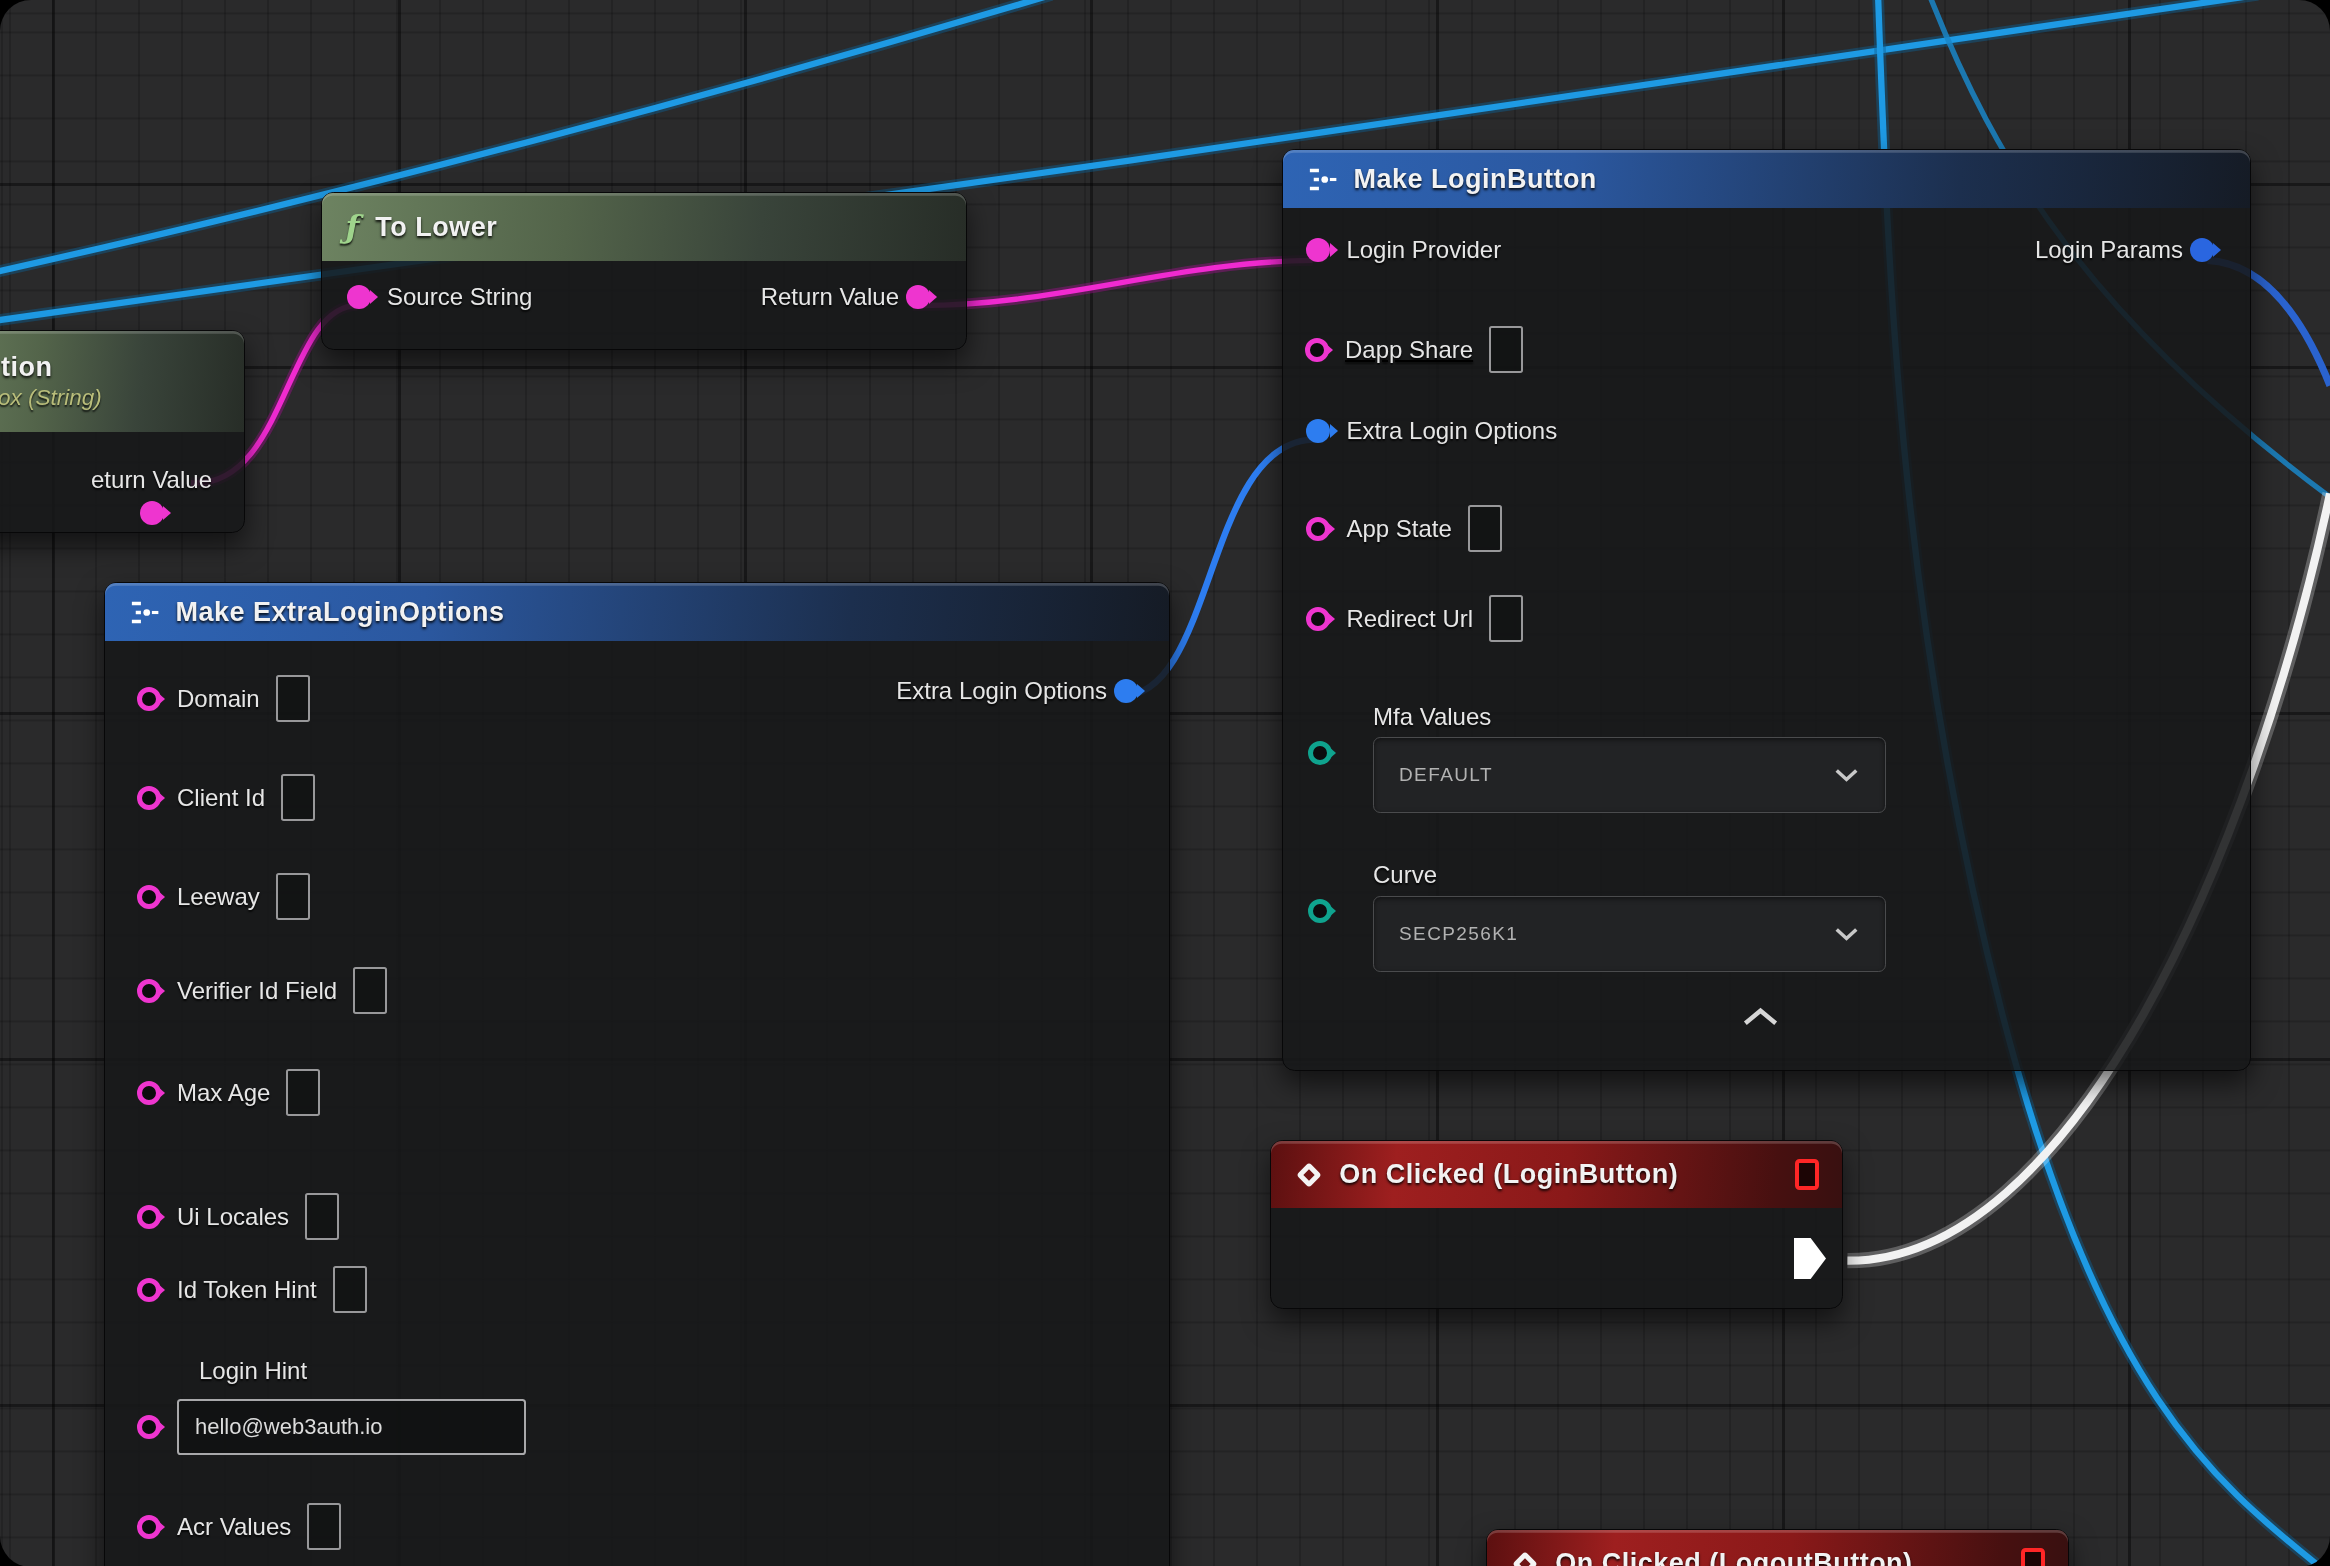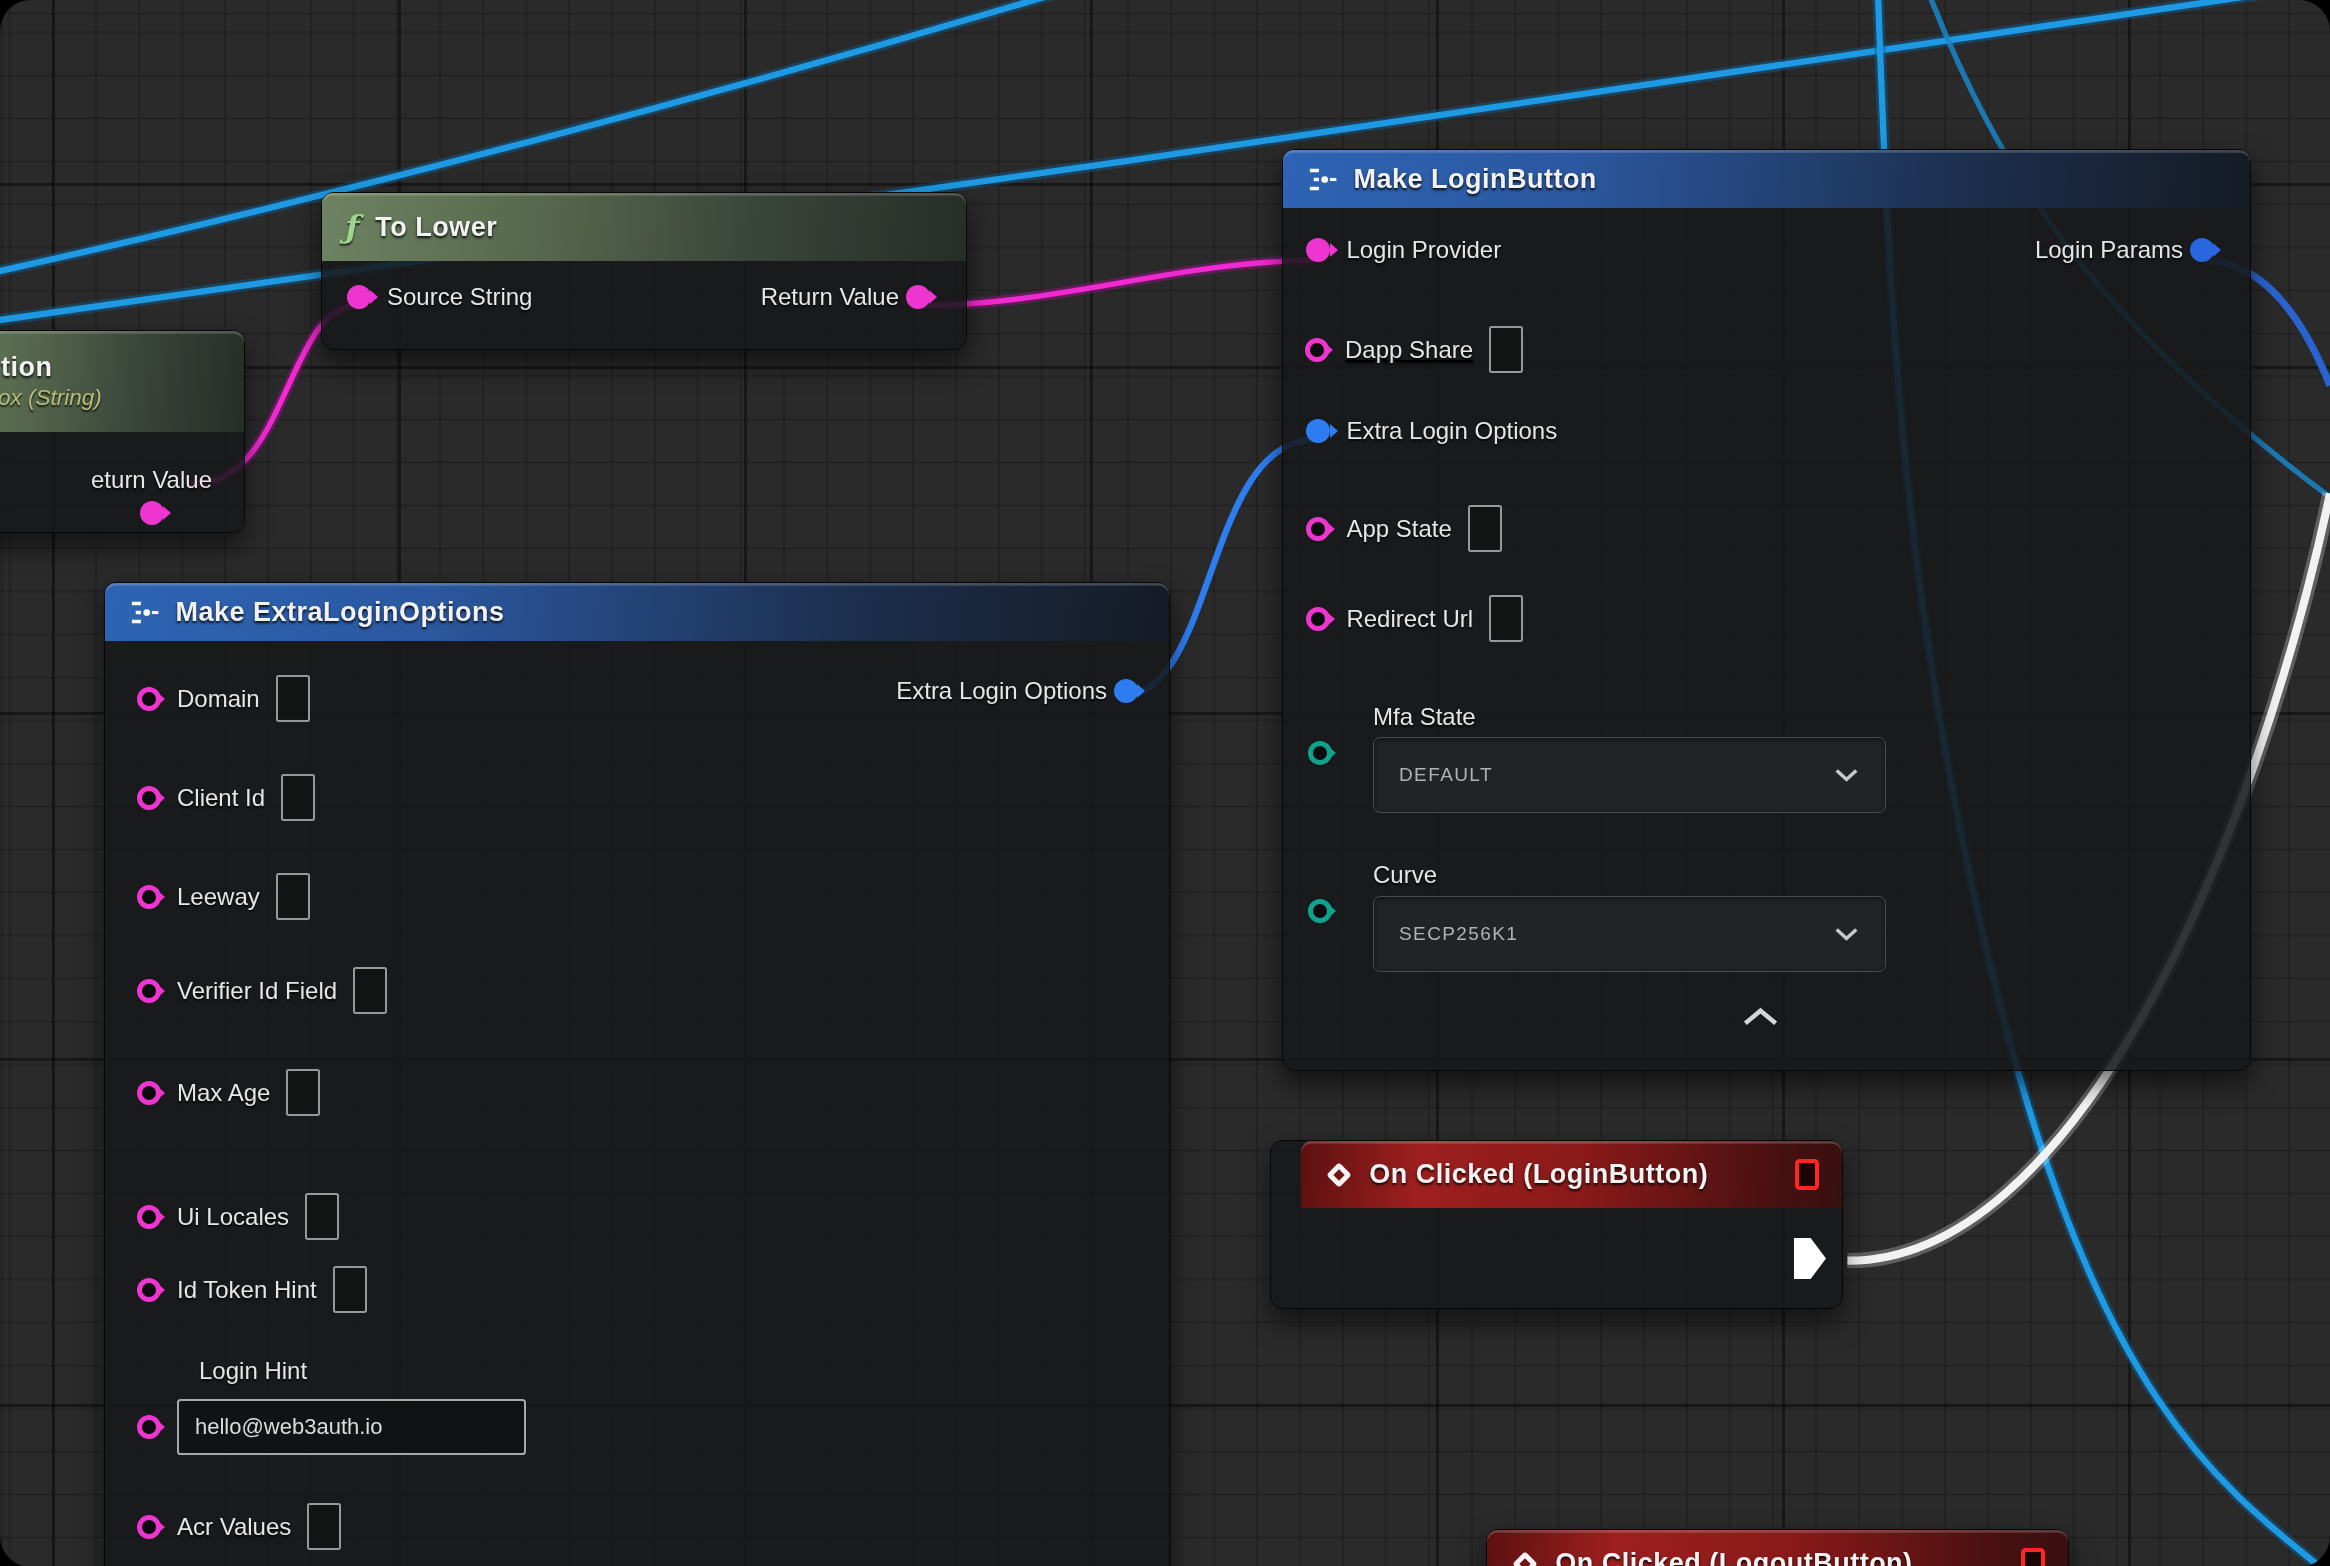--- a/index.html
+++ b/index.html
@@ -230,21 +230,21 @@
       <span class="pin hollow" style="color:#ee35cf;"></span>
       <span class="plabel">App State</span>
       <span class="stub"></span>
     </div>
     <div class="row" style="top:445px;left:23.4px;">
       <span class="pin hollow" style="color:#ee35cf;"></span>
       <span class="plabel">Redirect Url</span>
       <span class="stub"></span>
     </div>
 
-    <div class="mklbl" style="left:90px;top:553px;">Mfa State</div>
+    <div class="mklbl" style="left:90px;top:553px;">Mfa Values</div>
     <span class="pin hollow" style="color:#0fa38e;position:absolute;left:25px;top:591px;"></span>
     <div class="select" style="left:90px;top:587px;">
       <span class="val">DEFAULT</span>
       <svg width="27" height="16" viewBox="0 0 30 18">
         <path d="M4 4 L15 14 L26 4" stroke="#c8c8c8" stroke-width="4" fill="none"></path>
       </svg>
     </div>
 
     <div class="mklbl" style="left:90px;top:711px;">Curve</div>
     <span class="pin hollow" style="color:#0fa38e;position:absolute;left:25px;top:749px;"></span>
@@ -254,21 +254,21 @@
         <path d="M4 4 L15 14 L26 4" stroke="#c8c8c8" stroke-width="4" fill="none"></path>
       </svg>
     </div>
 
     <svg width="41" height="20" viewBox="0 0 46 22" style="position:absolute;left:457px;top:857px;">
       <path d="M6 18 L23 4 L40 18" stroke="#d6d6d6" stroke-width="5" fill="none"></path>
     </svg>
   </div>
 
   <div class="node" style="left:1270px;top:1140px;width:573px;height:169px;">
-    <div class="hdr hdr-red" style="height:67px;justify-content:flex-start;margin-left:30px;">
+    <div class="hdr hdr-red" style="height:67px;justify-content:flex-start;">
       <span class="diamond"></span>
       <span class="title">On Clicked (LoginButton)</span>
       <span class="delegate" style="margin-left:auto;"></span>
     </div>
     <div class="row-r" style="top:97px;right:16px;">
       <span class="exec"></span>
     </div>
   </div>
 
   <div class="node" style="left:1486px;top:1529px;width:583px;height:144px;">

